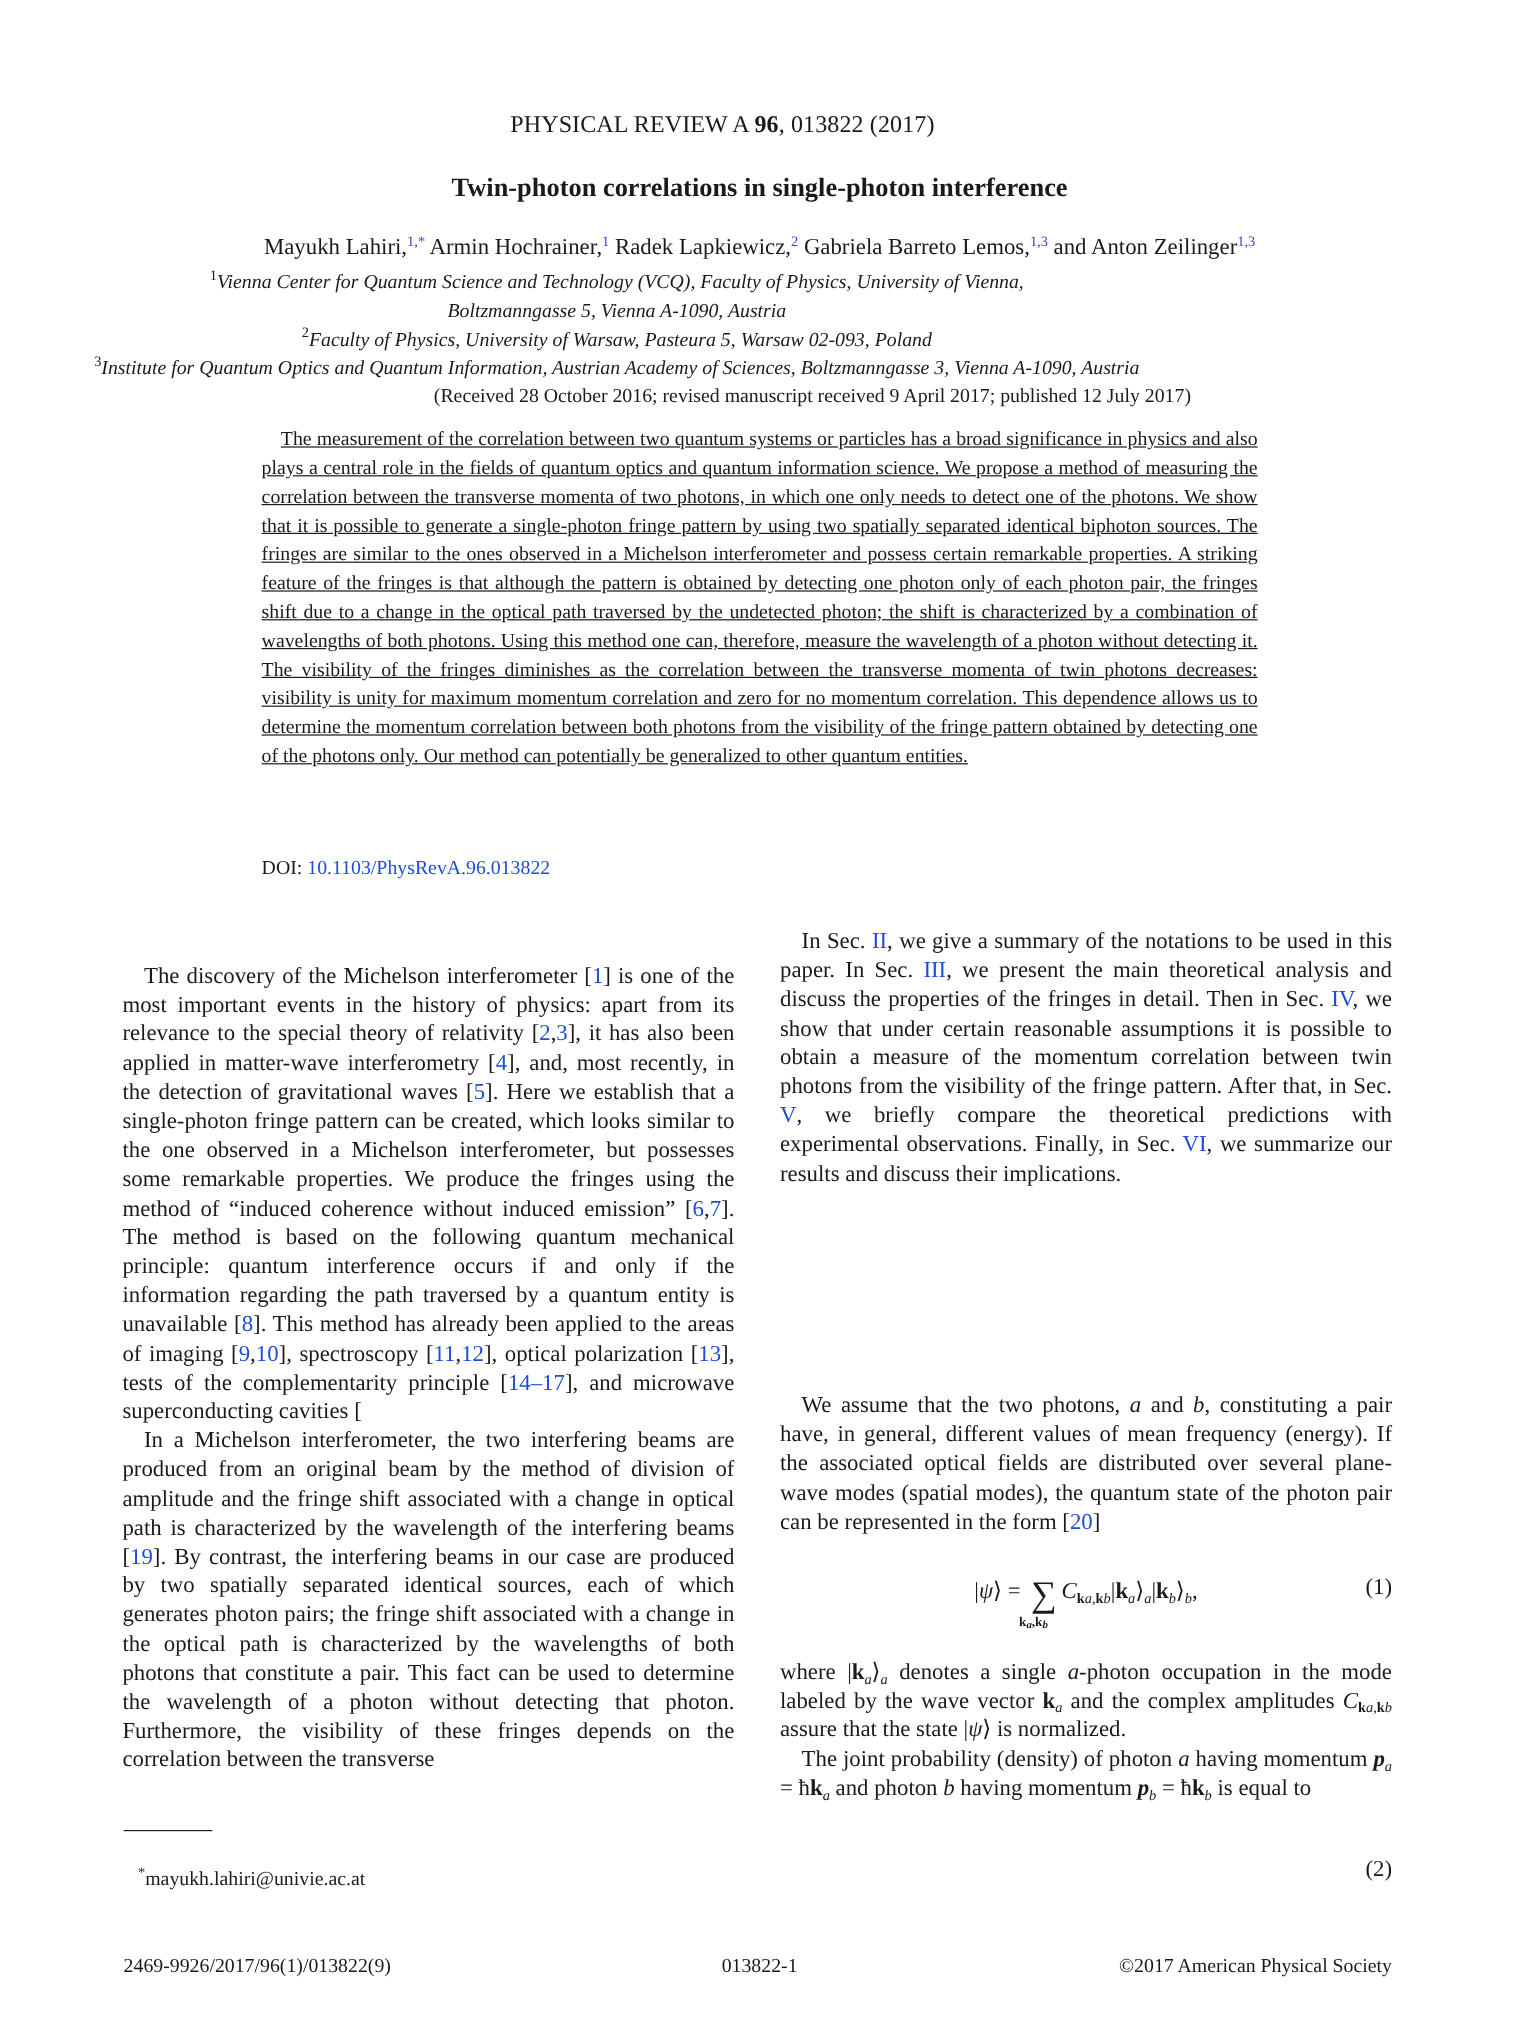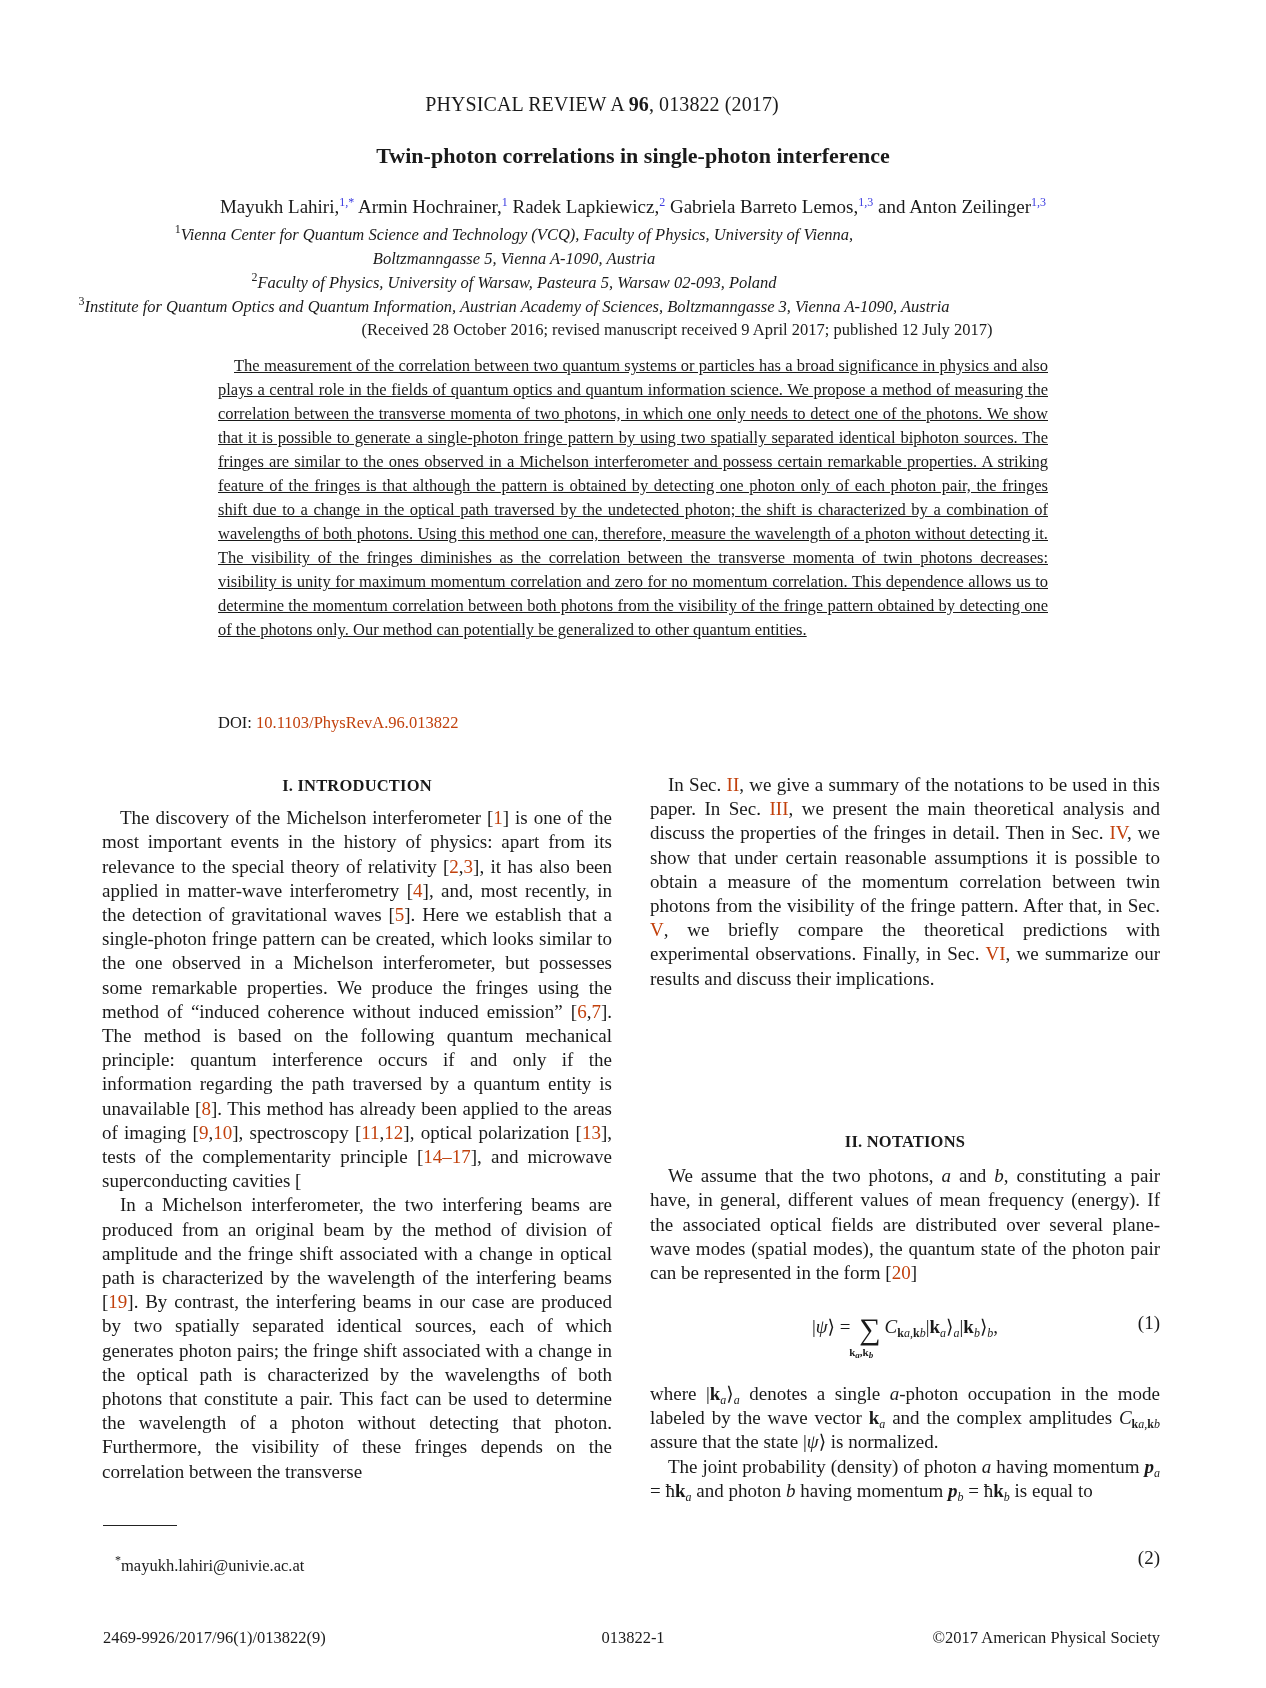--- a/index.html
+++ b/index.html
@@ -2,21 +2,21 @@
 <html><head>
 <meta charset="utf-8">
 <style>
   html, body { margin: 0; padding: 0; background: #ffffff; }
   body {
     width: 1266px; height: 1688px; position: relative; overflow: hidden;
     font-family: "Liberation Serif", "DejaVu Serif", serif; color: #1a1a1a;
   }
   .abs { position: absolute; }
   .center { text-align: center; }
-  .link { color: #c2410c; text-decoration: none; }
+  .link { color: #1d4ed8; text-decoration: none; }
   .sup { font-size: 12px; vertical-align: 7px; line-height: 0; }
   .sup.link { color: #3a3ae0; }
   #running-head { top: 93px; left: 14px; width: 1176px; font-size: 20px; letter-spacing: 0.1px; }
   #title { top: 143px; left: 0; width: 1266px; font-size: 22px; font-weight: bold; }
   #authors { top: 196px; left: 0; width: 1266px; font-size: 19px; }
   .affil { left: 0; width: 1028px; font-size: 16.5px; font-style: italic; }
   .affil .sup { font-style: normal; }
   #received { top: 320px; left: 0; width: 1266px; font-size: 16.5px; padding-left: 44px; }
   #abstract {
     top: 354px; left: 218px; width: 830px; font-size: 16.5px; line-height: 24px;
@@ -64,40 +64,38 @@
 <div class="abs affil center" style="top:273px;"><span class="sup">2</span><span>Faculty of Physics, University of Warsaw, Pasteura 5, Warsaw 02-093, Poland</span></div>
 <div class="abs affil center" style="top:297px;"><span class="sup">3</span><span>Institute for Quantum Optics and Quantum Information, Austrian Academy of Sciences, Boltzmanngasse 3, Vienna A-1090, Austria</span></div>
 
 <div id="received" class="abs center">(Received 28 October 2016; revised manuscript received 9 April 2017; published 12 July 2017)</div>
 
 <div id="abstract" class="abs">The measurement of the correlation between two quantum systems or particles has a broad significance in physics and also plays a central role in the fields of quantum optics and quantum information science. We propose a method of measuring the correlation between the transverse momenta of two photons, in which one only needs to detect one of the photons. We show that it is possible to generate a single-photon fringe pattern by using two spatially separated identical biphoton sources. The fringes are similar to the ones observed in a Michelson interferometer and possess certain remarkable properties. A striking feature of the fringes is that although the pattern is obtained by detecting one photon only of each photon pair, the fringes shift due to a change in the optical path traversed by the undetected photon; the shift is characterized by a combination of wavelengths of both photons. Using this method one can, therefore, measure the wavelength of a photon without detecting it. The visibility of the fringes diminishes as the correlation between the transverse momenta of twin photons decreases: visibility is unity for maximum momentum correlation and zero for no momentum correlation. This dependence allows us to determine the momentum correlation between both photons from the visibility of the fringe pattern obtained by detecting one of the photons only. Our method can potentially be generalized to other quantum entities.</div>
 
 <div id="doi" class="abs"><span>DOI: </span><a class="link">10.1103/PhysRevA.96.013822</a></div>
 
 <div id="col-left" class="abs col">
-  <div class="sec-head" style="margin-top:-28px; margin-bottom:8px;">I.  INTRODUCTION</div>
   <p>
     <span>The discovery of the Michelson interferometer [</span><a class="link">1</a><span>] is one of the most important events in the history of physics: apart from its relevance to the special theory of relativity [</span><a class="link">2</a><span>,</span><a class="link">3</a><span>], it has also been applied in matter-wave interferometry [</span><a class="link">4</a><span>], and, most recently, in the detection of gravitational waves [</span><a class="link">5</a><span>]. Here we establish that a single-photon fringe pattern can be created, which looks similar to the one observed in a Michelson interferometer, but possesses some remarkable properties. We produce the fringes using the method of “induced coherence without induced emission” [</span><a class="link">6</a><span>,</span><a class="link">7</a><span>]. The method is based on the following quantum mechanical principle: quantum interference occurs if and only if the information regarding the path traversed by a quantum entity is unavailable [</span><a class="link">8</a><span>]. This method has already been applied to the areas of imaging [</span><a class="link">9</a><span>,</span><a class="link">10</a><span>], spectroscopy [</span><a class="link">11</a><span>,</span><a class="link">12</a><span>], optical polarization [</span><a class="link">13</a><span>], tests of the complementarity principle [</span><a class="link">14–17</a><span>], and microwave superconducting cavities [</span>
   </p>
   <p>
     <span>In a Michelson interferometer, the two interfering beams are produced from an original beam by the method of division of amplitude and the fringe shift associated with a change in optical path is characterized by the wavelength of the interfering beams [</span><a class="link">19</a><span>]. By contrast, the interfering beams in our case are produced by two spatially separated identical sources, each of which generates photon pairs; the fringe shift associated with a change in the optical path is characterized by the wavelengths of both photons that constitute a pair. This fact can be used to determine the wavelength of a photon without detecting that photon. Furthermore, the visibility of these fringes depends on the correlation between the transverse</span>
   </p>
 </div>
 
 <div id="fn-rule" class="abs"></div>
 <div id="footnote" class="abs"><span class="sup">*</span><span>mayukh.lahiri@univie.ac.at</span></div>
 
 <div id="col-right-1" class="abs col">
   <p>
     <span>In Sec. </span><a class="link">II</a><span>, we give a summary of the notations to be used in this paper. In Sec. </span><a class="link">III</a><span>, we present the main theoretical analysis and discuss the properties of the fringes in detail. Then in Sec. </span><a class="link">IV</a><span>, we show that under certain reasonable assumptions it is possible to obtain a measure of the momentum correlation between twin photons from the visibility of the fringe pattern. After that, in Sec. </span><a class="link">V</a><span>, we briefly compare the theoretical predictions with experimental observations. Finally, in Sec. </span><a class="link">VI</a><span>, we summarize our results and discuss their implications.</span>
   </p>
 </div>
 
 <div id="col-right-2" class="abs col">
-  <div class="sec-head" style="margin-top:-30px; margin-bottom:10px;">II.  NOTATIONS</div>
   <p>
     <span>We assume that the two photons, </span><i>a</i><span> and </span><i>b</i><span>, constituting a pair have, in general, different values of mean frequency (energy). If the associated optical fields are distributed over several plane-wave modes (spatial modes), the quantum state of the photon pair can be represented in the form [</span><a class="link">20</a><span>]</span>
   </p>
 </div>
 
 <div class="eq" style="top:1312px;">
   <div class="body">|<i>ψ</i>⟩ = <span class="sum">∑<span class="sum-lim">k<span class="sub2"><i>a</i></span>,k<span class="sub2"><i>b</i></span></span></span><i>C</i><span class="sub"><b>k</b><i>a</i>,<b>k</b><i>b</i></span>|<b>k</b><span class="sub"><i>a</i></span>⟩<span class="sub"><i>a</i></span>|<b>k</b><span class="sub"><i>b</i></span>⟩<span class="sub"><i>b</i></span>,</div>
   <span class="num">(1)</span>
 </div>
 

